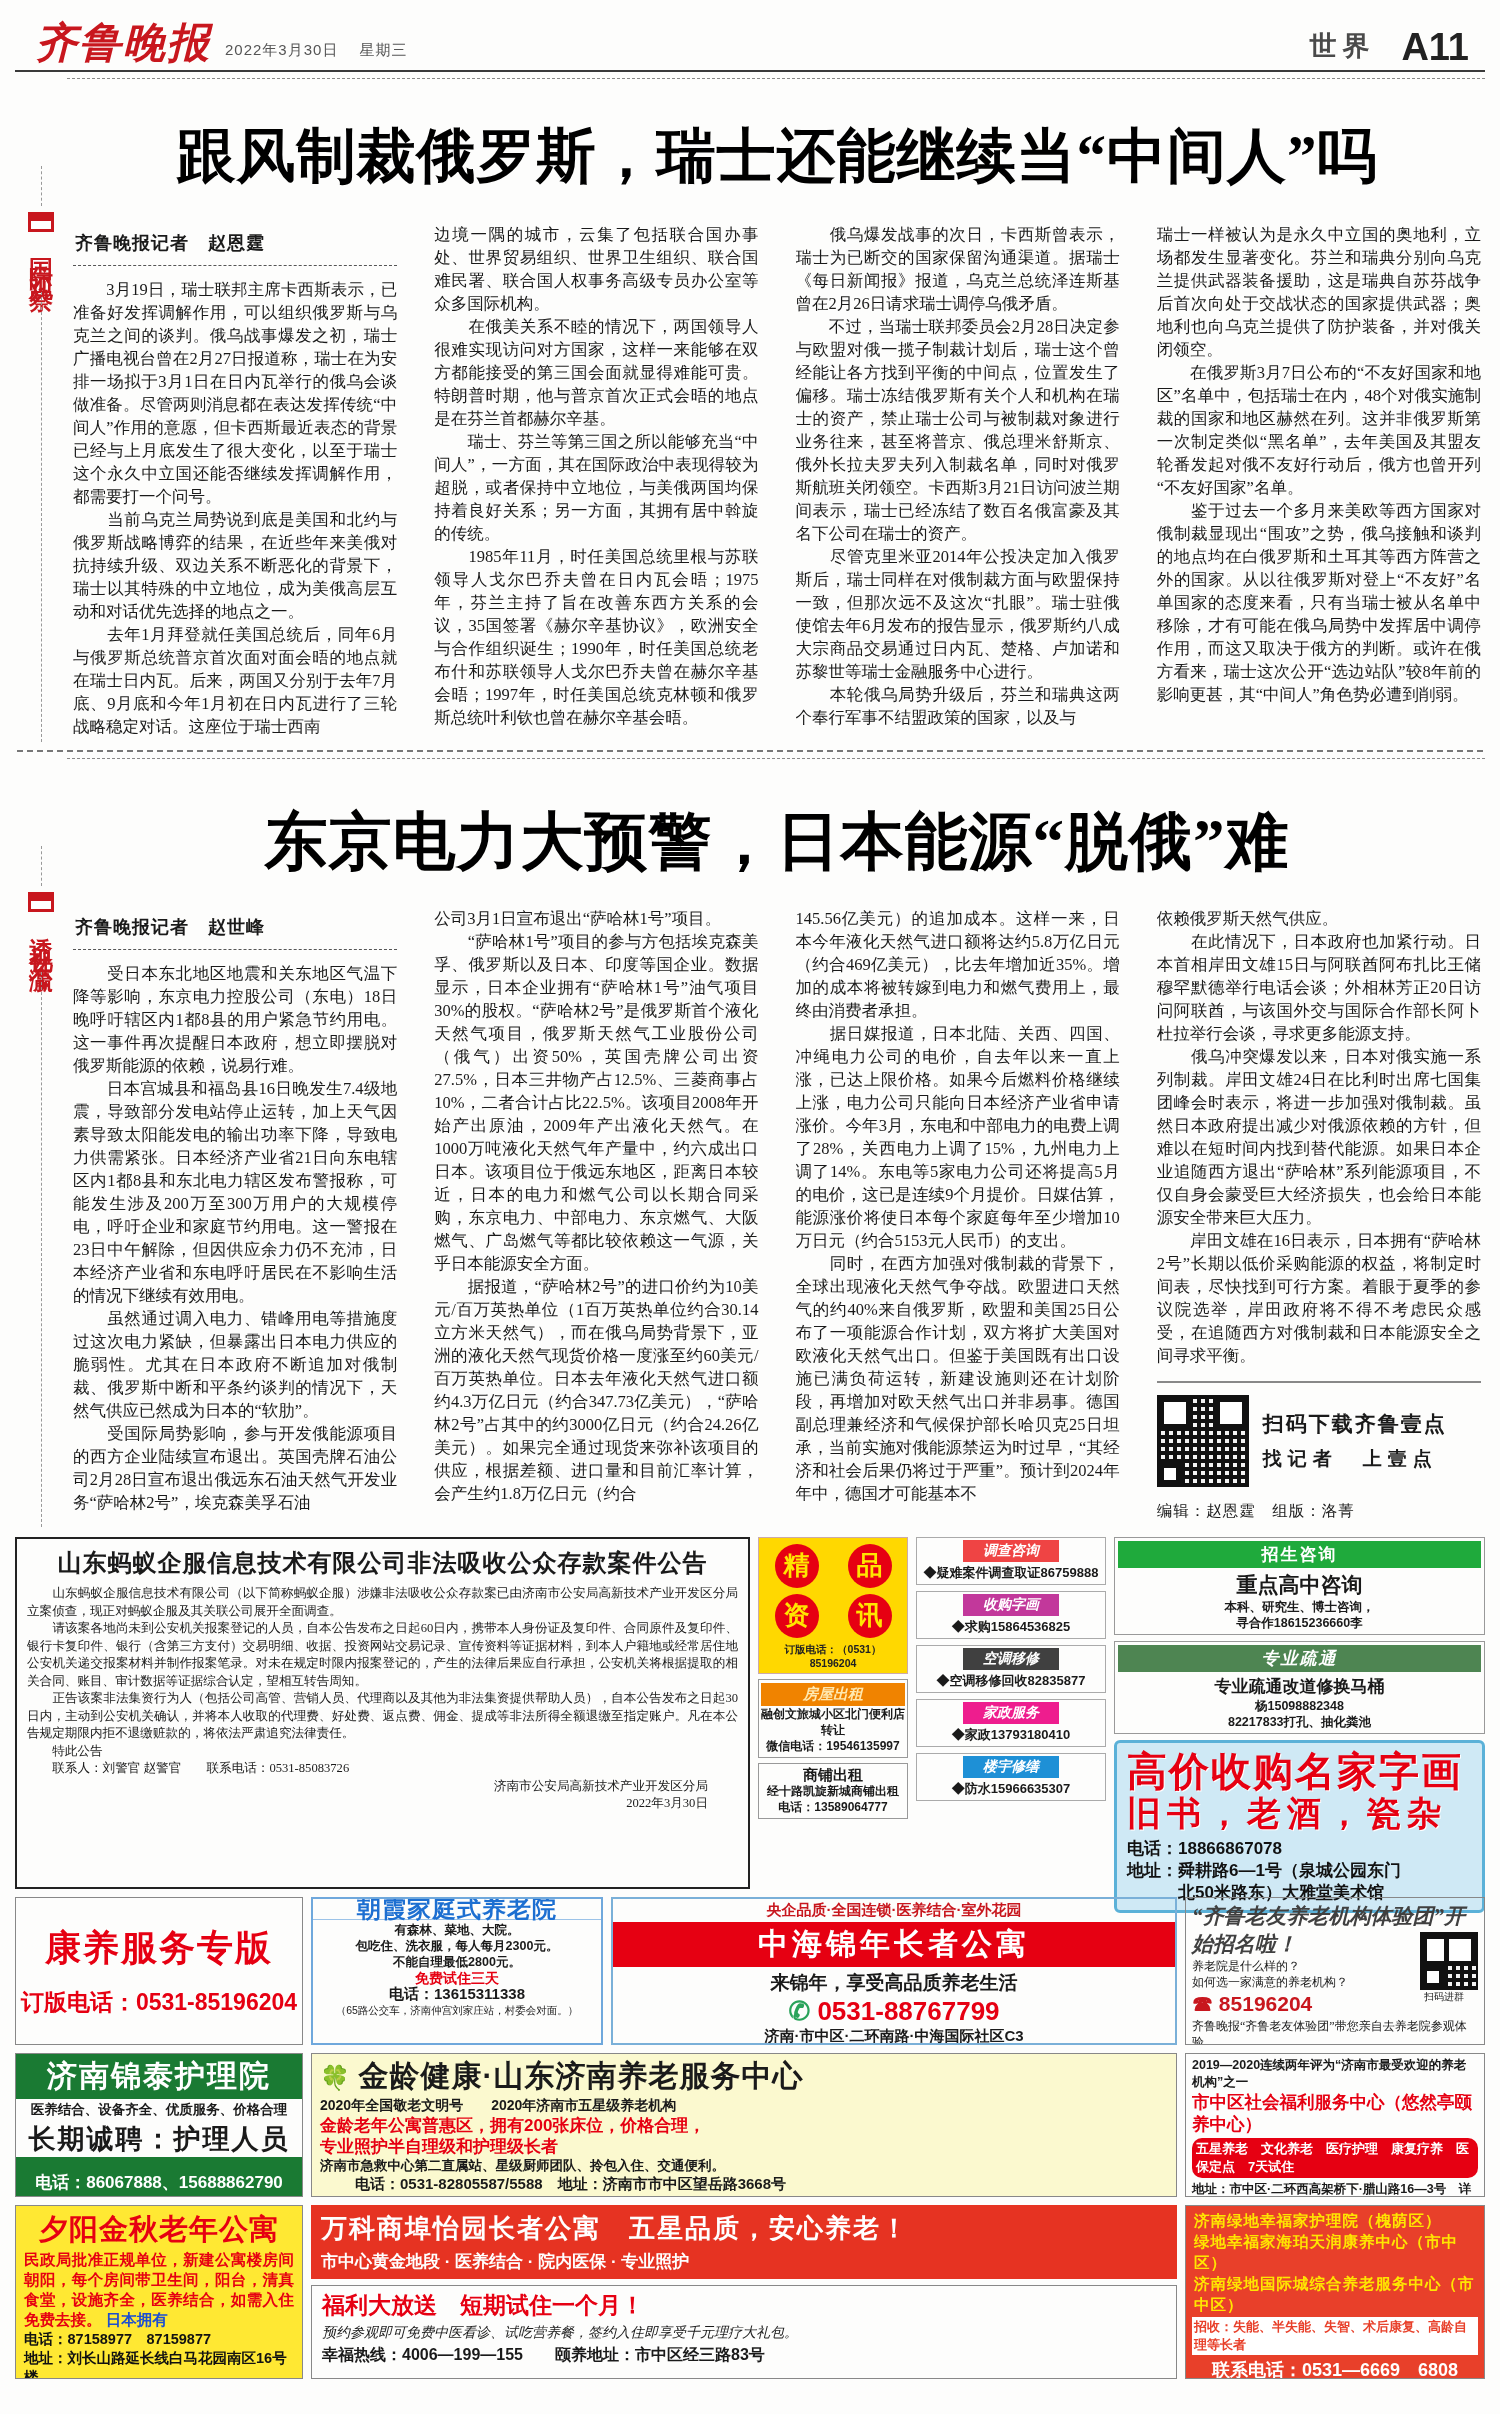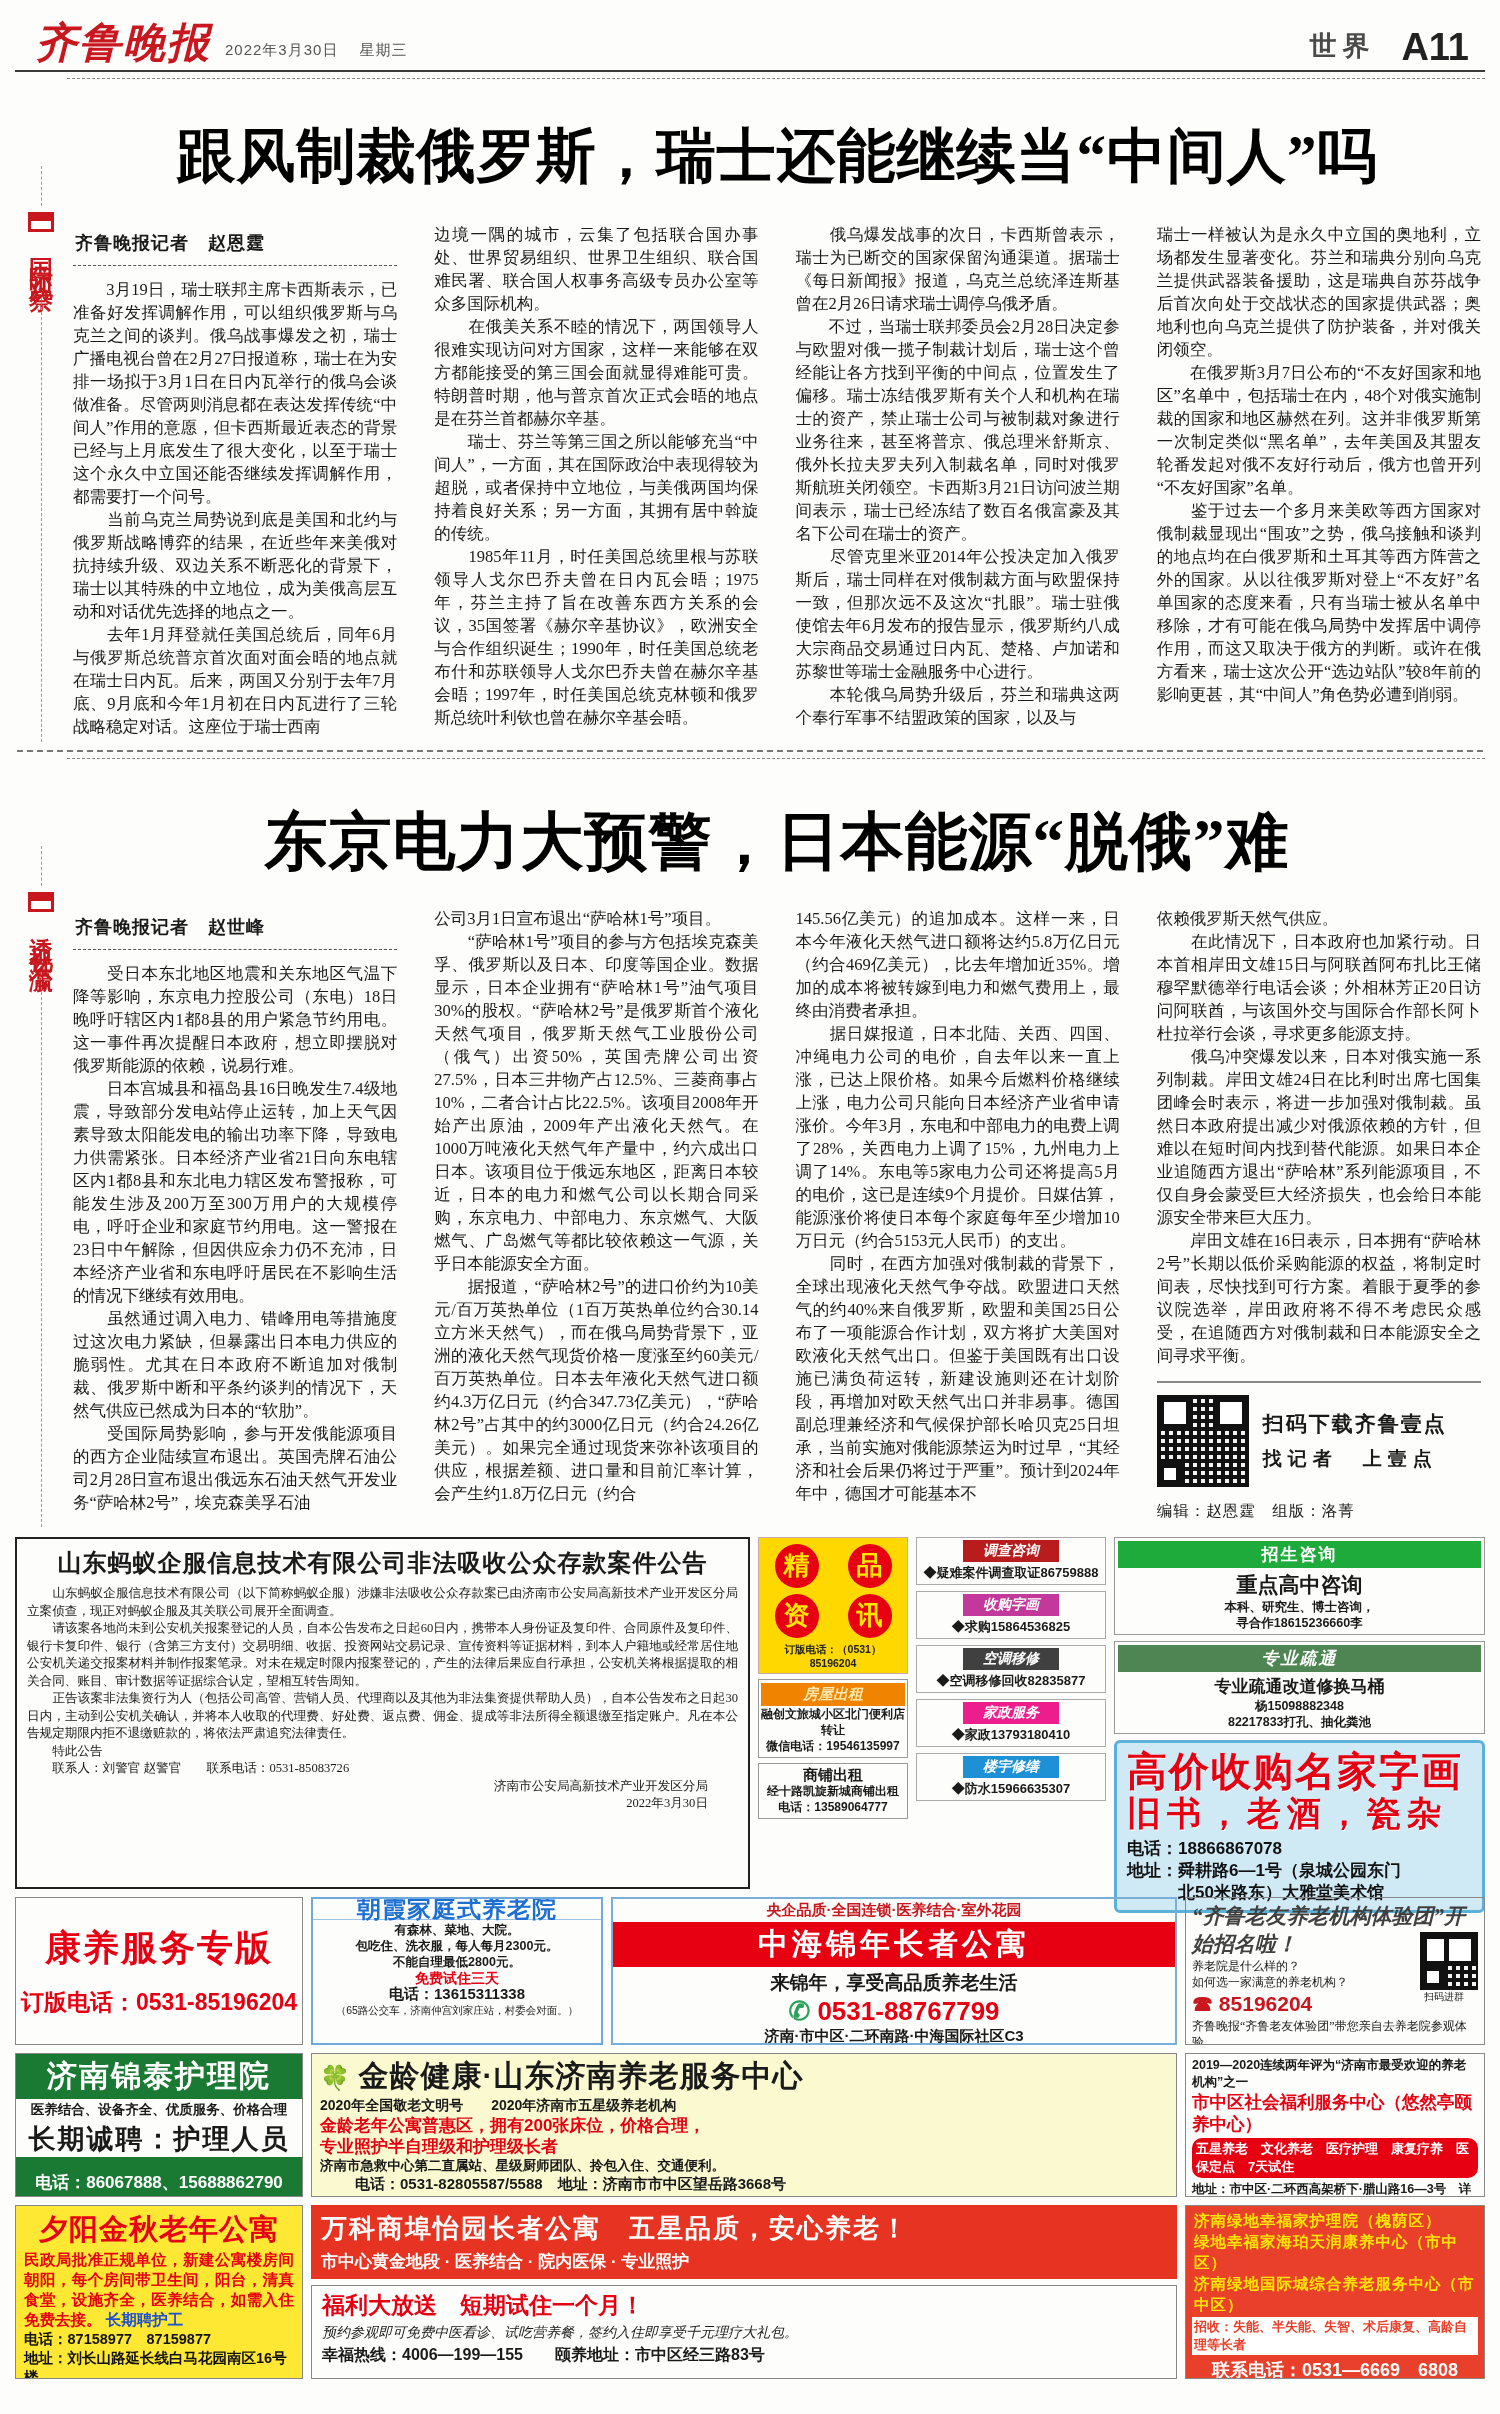--- a/index.html
+++ b/index.html
@@ -287,21 +287,21 @@
         </div>
         <div class="bb">
           <div class="sm" style="font-size:15px">商铺出租</div>
           <div class="sm">经十路凯旋新城商铺出租</div>
           <div class="sm">电话：13589064777</div>
         </div>
       </div>
 
       <div class="adcolS">
         <div class="srow">
-          <div class="minihdr" style="background:#b91c1c">调查咨询</div>
+          <div class="minihdr" style="background:#ef4444">调查咨询</div>
           <div class="stel">◆疑难案件调查取证86759888</div>
         </div>
         <div class="srow">
           <div class="minihdr" style="background:#c2389b">收购字画</div>
           <div class="stel">◆求购15864536825</div>
         </div>
         <div class="srow">
           <div class="minihdr" style="background:#404040">空调移修</div>
           <div class="stel">◆空调移修回收82835877</div>
         </div>
@@ -397,21 +397,21 @@
         <div class="t">市中区社会福利服务中心（悠然亭颐养中心）</div>
         <div class="sv">五星养老　文化养老　医疗护理　康复疗养　医保定点　7天试住</div>
         <div class="ad">地址：市中区·二环西高架桥下·腊山路16—3号　详询：88819955</div>
       </div>
     </div>
 
     <div class="adrow rowD">
       <div class="box xiyang">
         <div class="t">夕阳金秋老年公寓</div>
         <div class="b"><span>民政局批准正规单位，新建公寓楼房间朝阳，每个房间带卫生间，阳台，清真食堂，设施齐全，医养结合，如需入住免费去接。</span>
-          <span class="hg">长期聘护工</span></div>
+          <span class="hg">日本拥有</span></div>
         <div class="tel">电话：87158977　87159877</div>
         <div class="addr">地址：刘长山路延长线白马花园南区16号楼</div>
       </div>
       <div class="wankewrap">
         <div class="wanke">
           <div class="t">万科商埠怡园长者公寓　五星品质，安心养老！</div>
           <div class="s">市中心黄金地段 · 医养结合 · 院内医保 · 专业照护</div>
         </div>
         <div class="fuli">
           <div class="t">福利大放送　短期试住一个月！</div>

